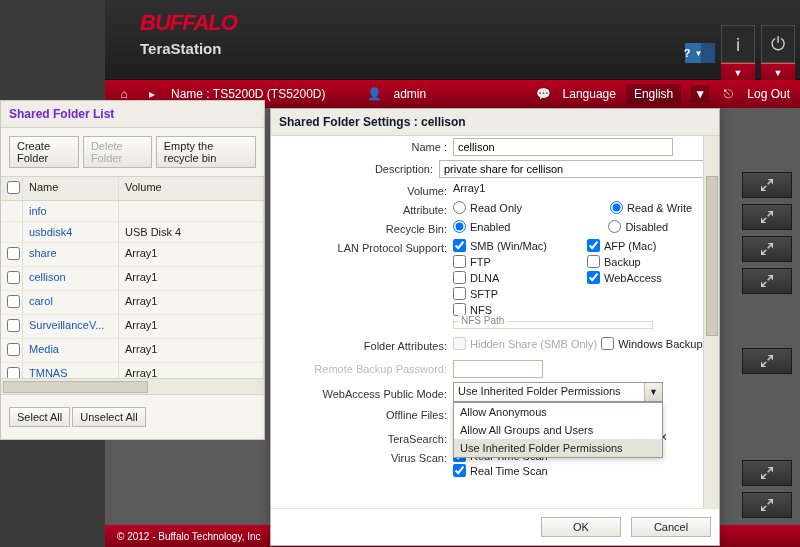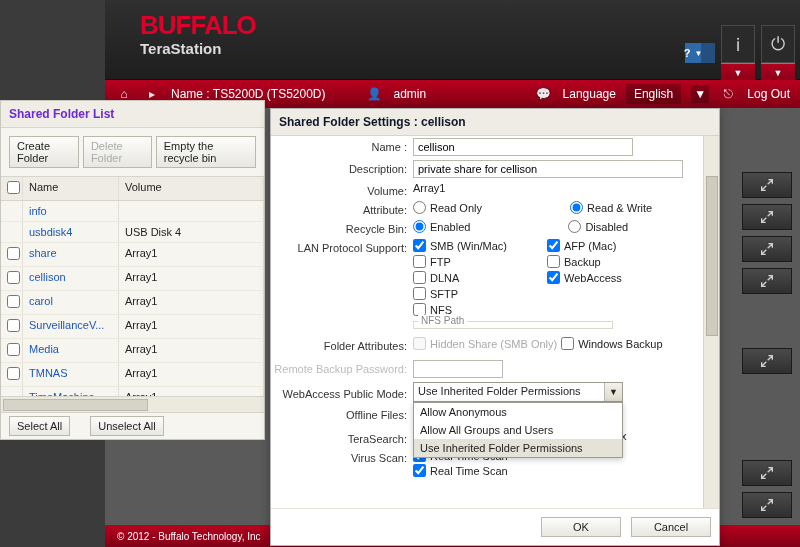--- a/index.html
+++ b/index.html
@@ -20,21 +20,22 @@
     left: 105px; right: 0; top: 0;
     height: 80px;
     background: linear-gradient(#303030, #1e1e1e);
     border-bottom: 1px solid #111;
   }
   .logo {
     position: absolute;
     left: 35px; top: 10px;
     font-family: "Arial Black", Arial, sans-serif;
     font-weight: 900;
-    font-size: 26px;
+    font-size: 22px;
+    font-style: italic;
     color: #de0028;
     letter-spacing: -1px;
     text-align: center;
   }
   .sublogo {
     position: absolute;
     left: 35px; top: 40px;
     color: #ddd;
     font-size: 15px;
     font-weight: 600;
@@ -159,23 +160,23 @@
     border-top: 1px solid #d7d4cb;
     position: relative;
   }
   .scrollbar-h .thumb {
     position: absolute; left: 2px; top: 2px;
     width: 55%; height: 12px;
     background: #d6d3c8;
     border: 1px solid #bbb8ae;
   }
   .left-footer {
-    padding: 3px 8px;
-    display: flex;
-    gap: 20px;
+    padding: 12px 8px;
+    display: flex;
+    gap: 2px;
     border-top: 1px solid #d7d4cb;
   }
 
   
   .right-btn {
     position: absolute;
     right: 8px;
     width: 50px; height: 26px;
     background: linear-gradient(#4a4a4a,#2f2f2f);
     border: 1px solid #1a1a1a;
@@ -208,20 +209,21 @@
   .modal-body {
     flex: 1;
     padding: 4px 10px 4px 0;
     overflow: hidden;
     position: relative;
   }
   .form-row {
     display: flex;
     align-items: flex-start;
     margin: 4px 0;
+    padding-left: 40px;
   }
   .form-label {
     width: 142px;
     text-align: right;
     padding-right: 6px;
     color: #333;
     padding-top: 3px;
   }
   .form-val {
     flex: 1;

